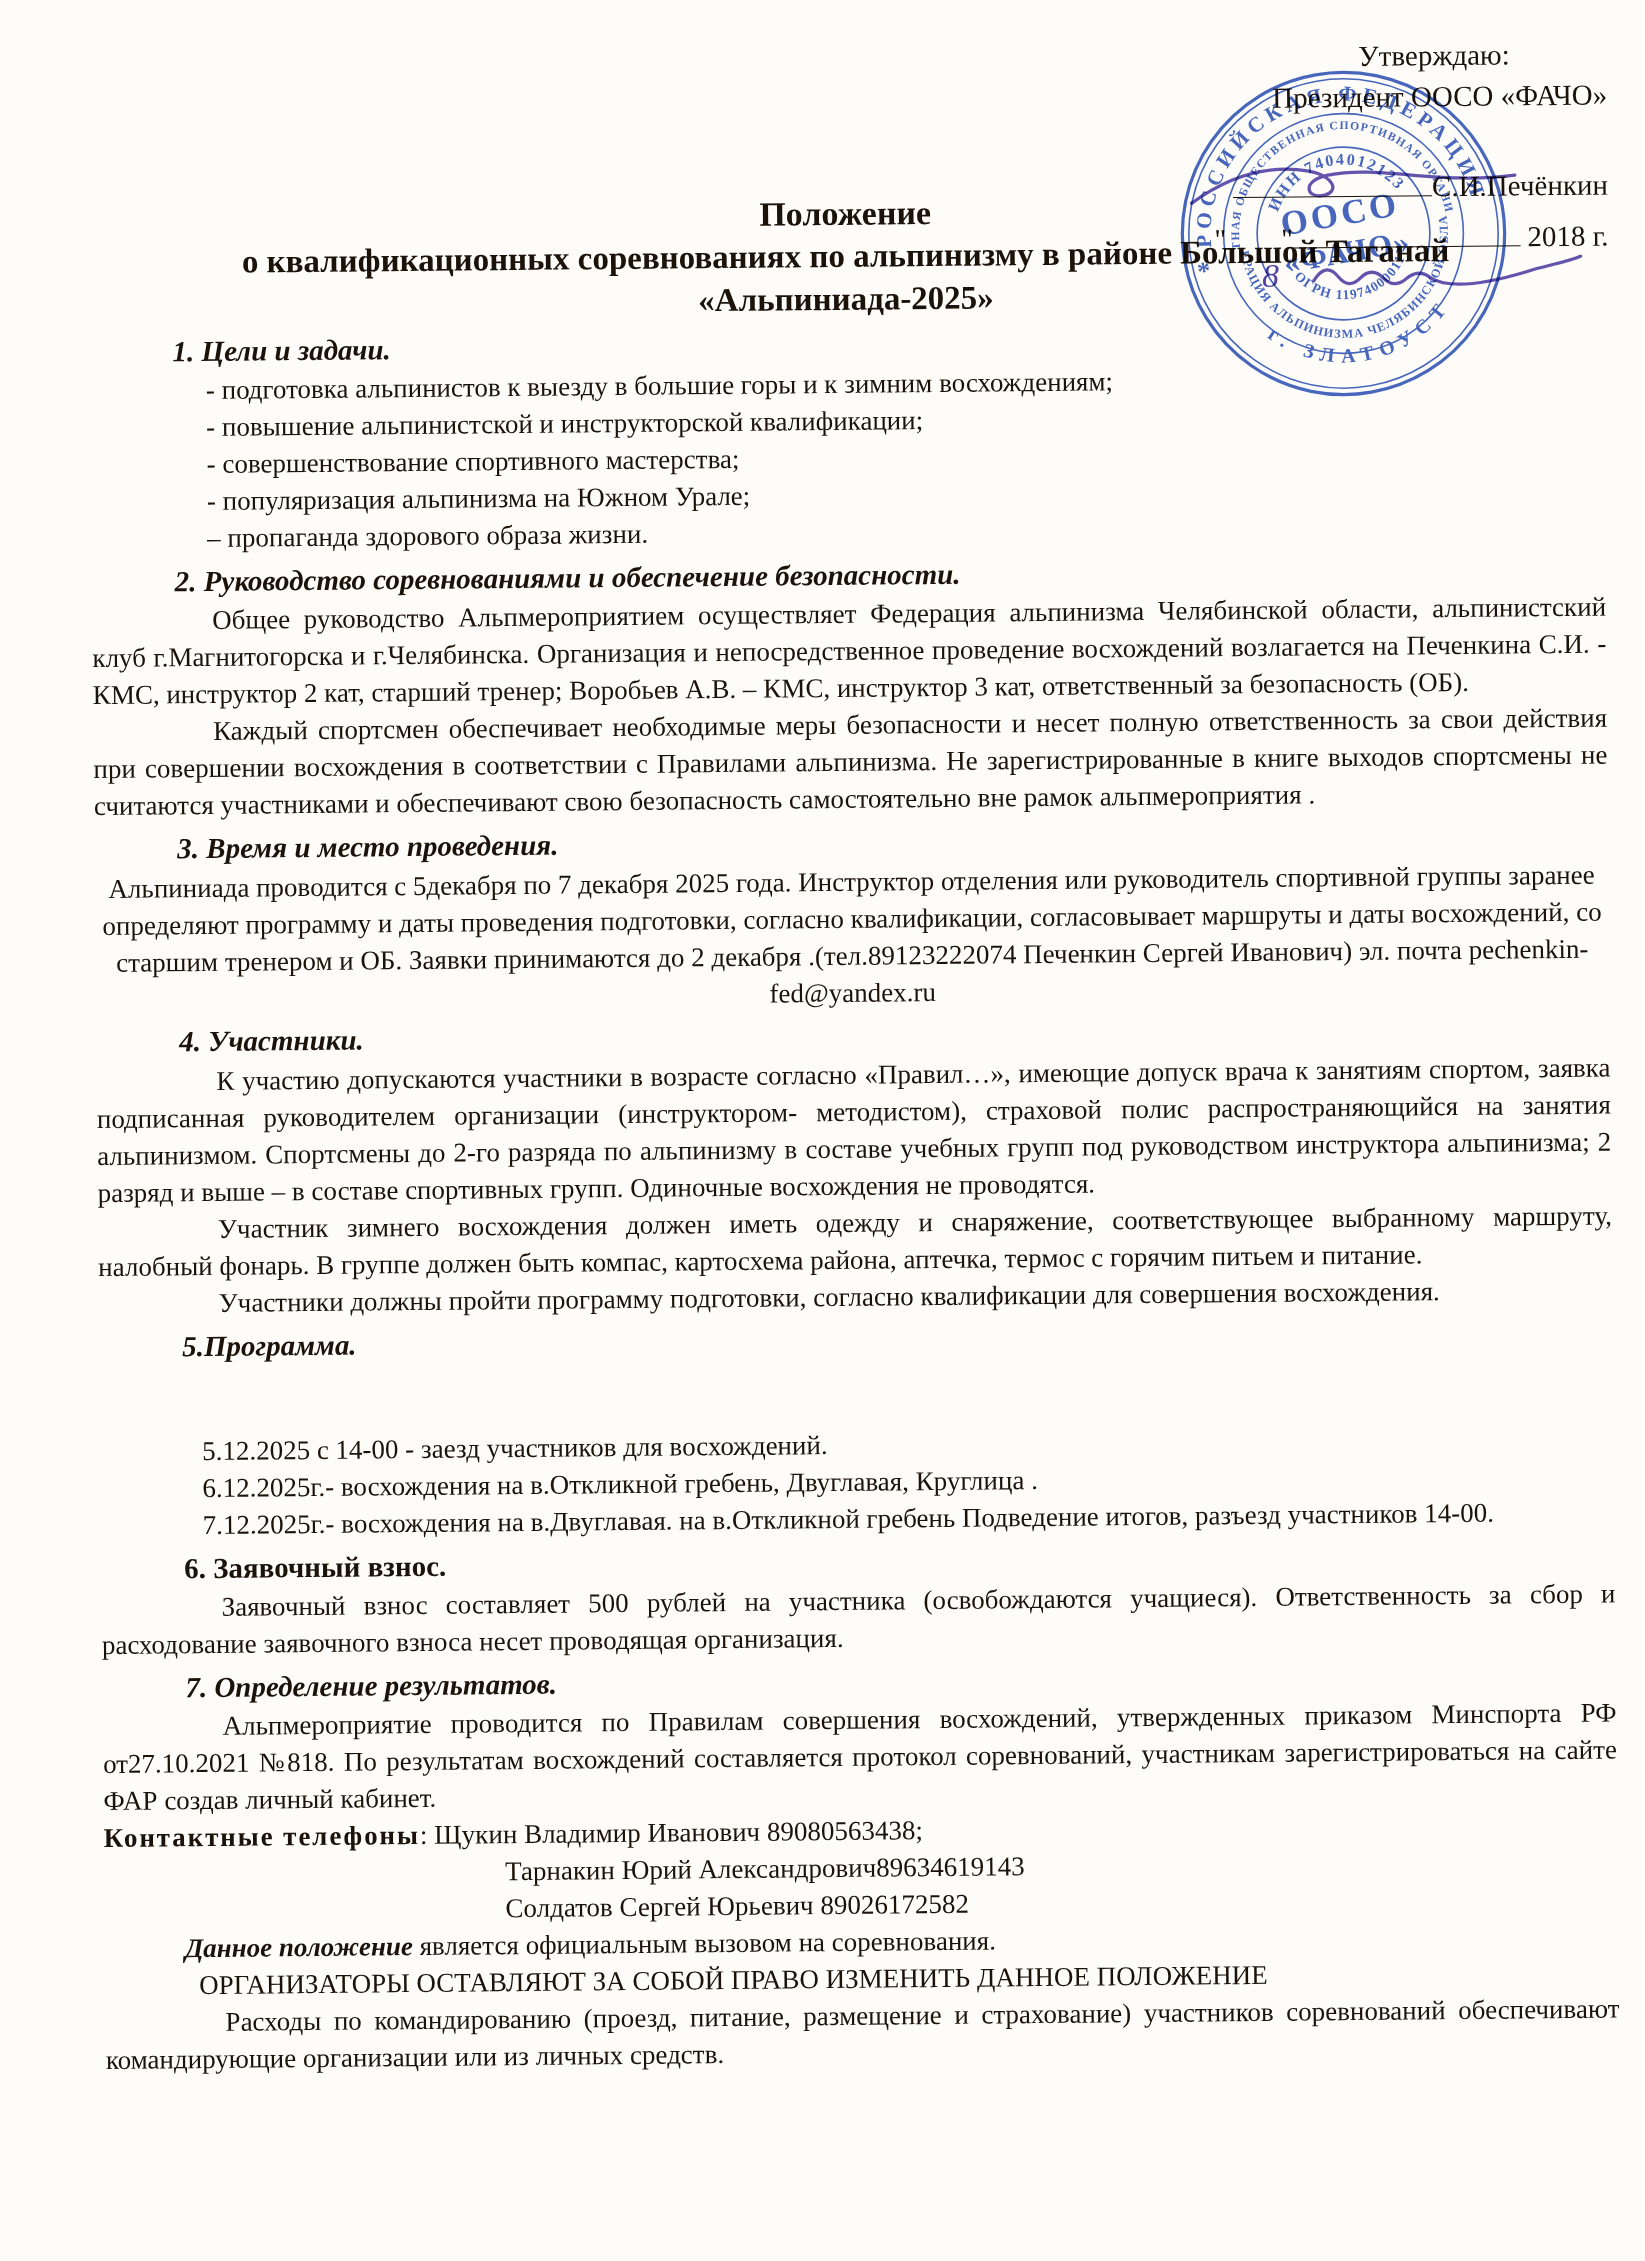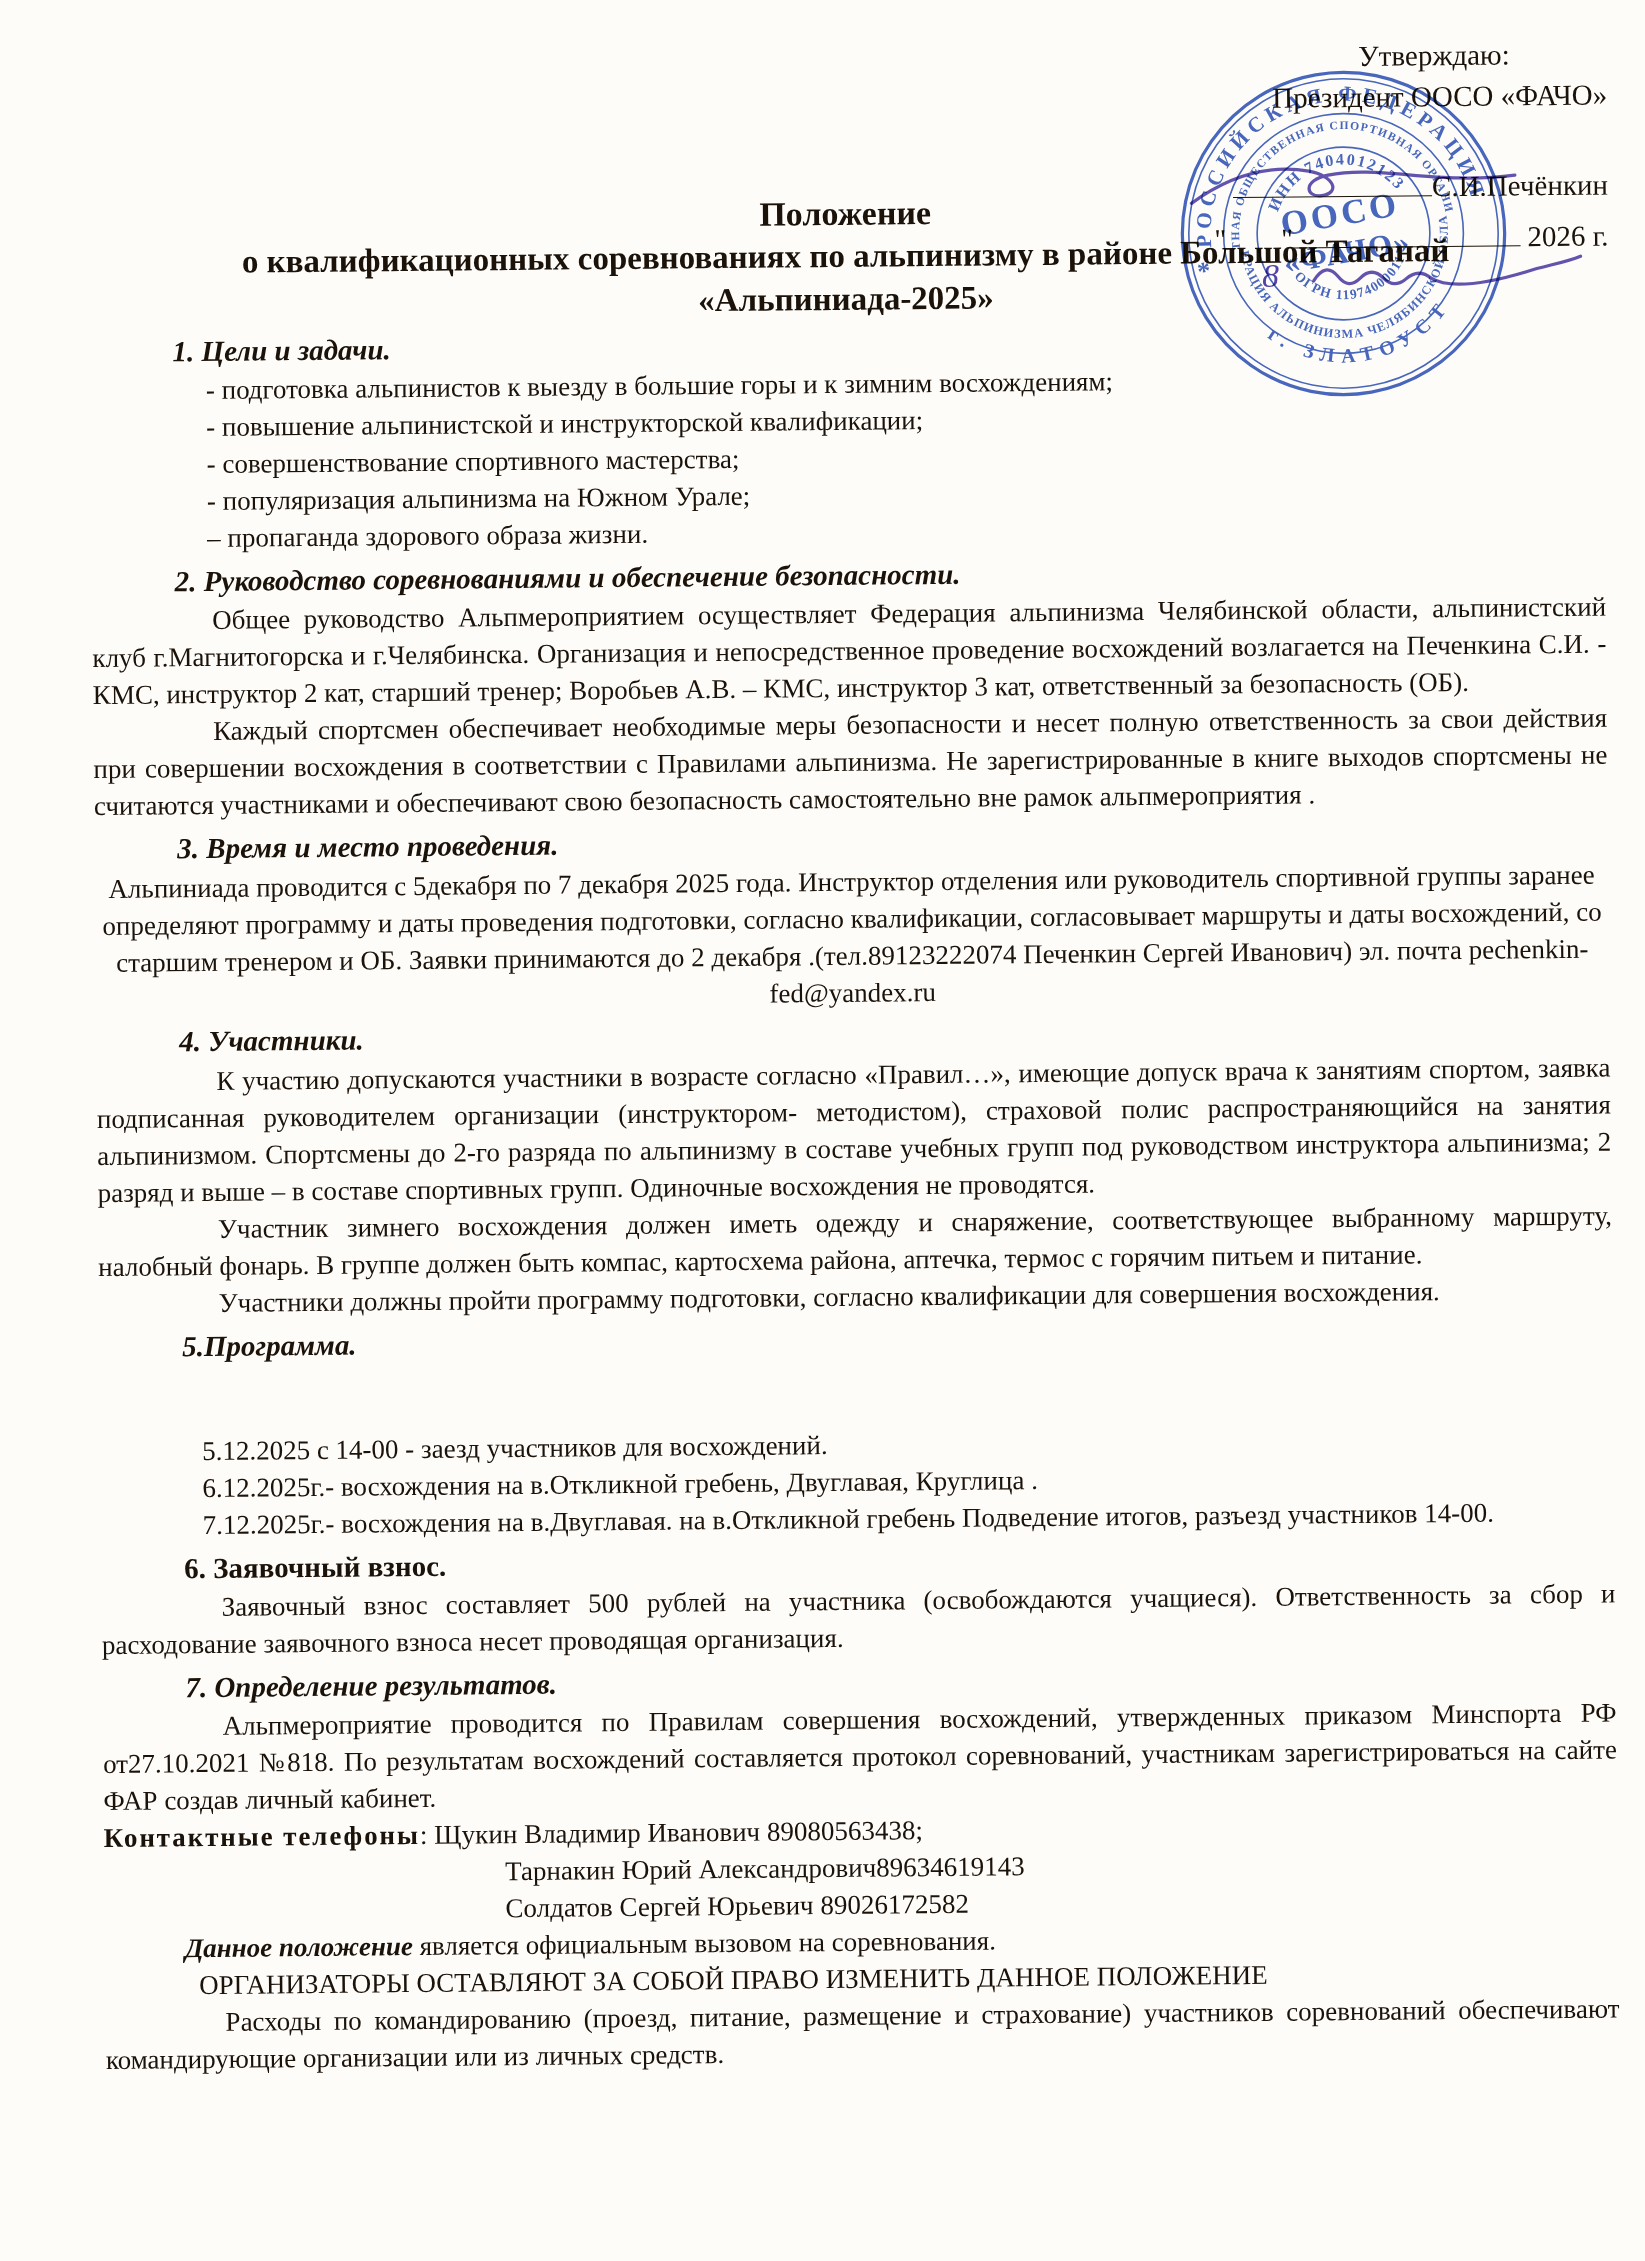--- a/index.html
+++ b/index.html
@@ -78,21 +78,21 @@
 <body>
 
 <div class="page">
 
   <div class="content">
 
     <div class="approval">
       <div class="row1">Утверждаю:</div>
       <div class="row2">Президент ООСО «ФАЧО»</div>
       <div class="row3"><span class="sigline" style="width:199px"></span><span>С.И.Печёнкин</span></div>
-      <div class="row4"><span>"</span><span class="gap" style="width:55px"></span><span>"</span><span class="sigline" style="width:227px"></span> <span>2026 г.</span></div>
+      <div class="row4"><span>"</span><span class="gap" style="width:55px"></span><span>"</span><span class="sigline" style="width:227px"></span> <span>2018 г.</span></div>
     </div>
 
     <div class="title">
       <div class="t1">Положение</div>
       <div class="t2">о квалификационных соревнованиях по альпинизму в районе Большой Таганай</div>
       <div class="t3">«Альпиниада-2025»</div>
     </div>
 
     <div class="sec-heading">1. Цели и задачи.</div>
     <div class="goal">- подготовка альпинистов к выезду в большие горы и к зимним восхождениям;</div>

